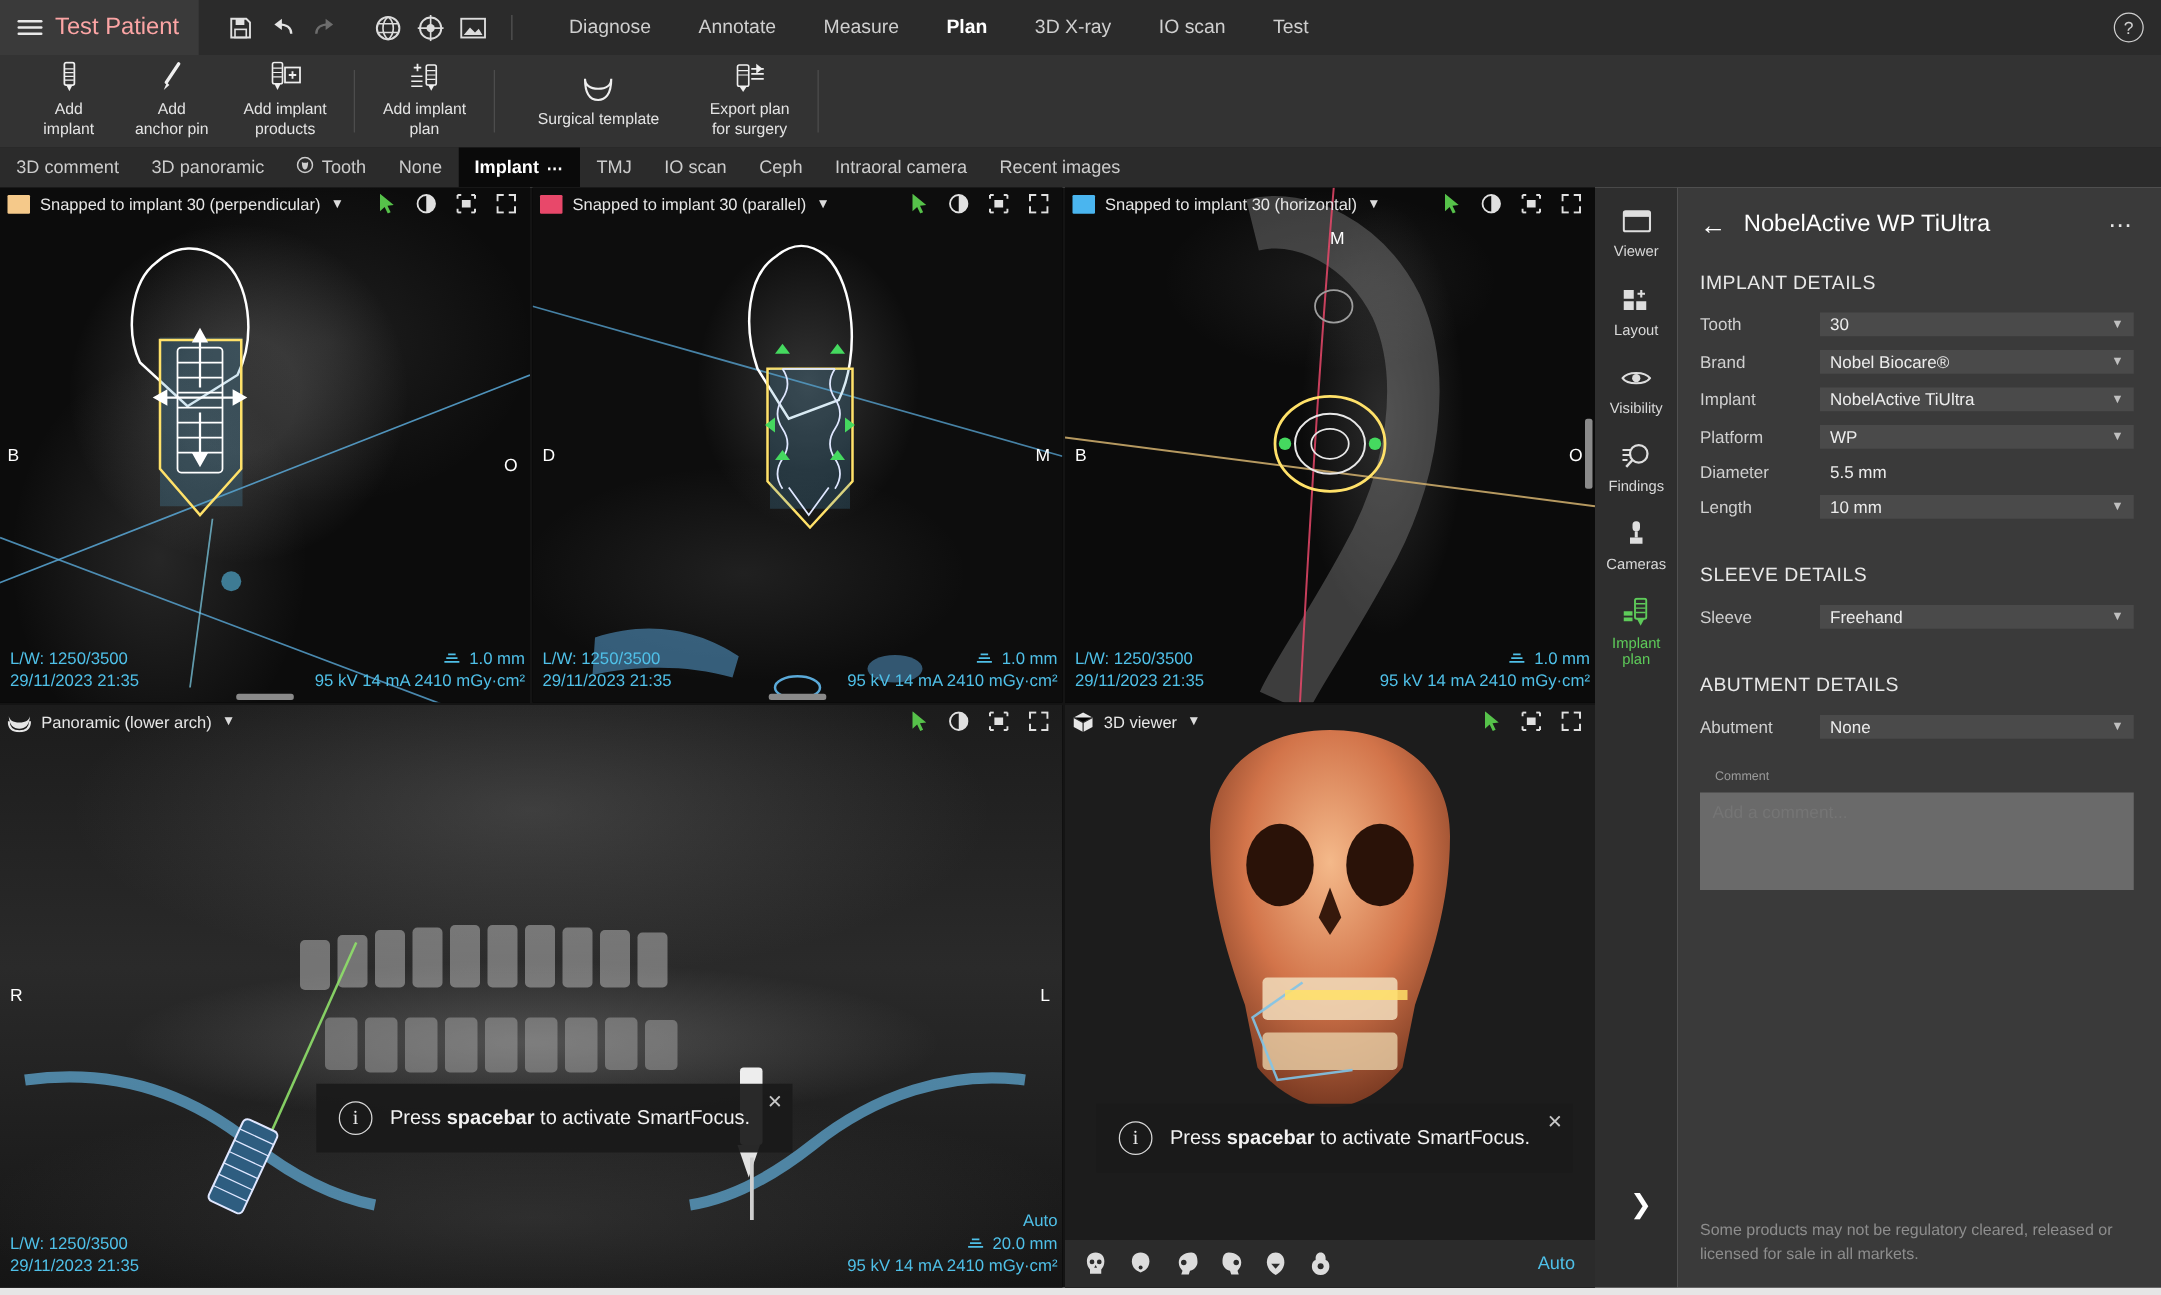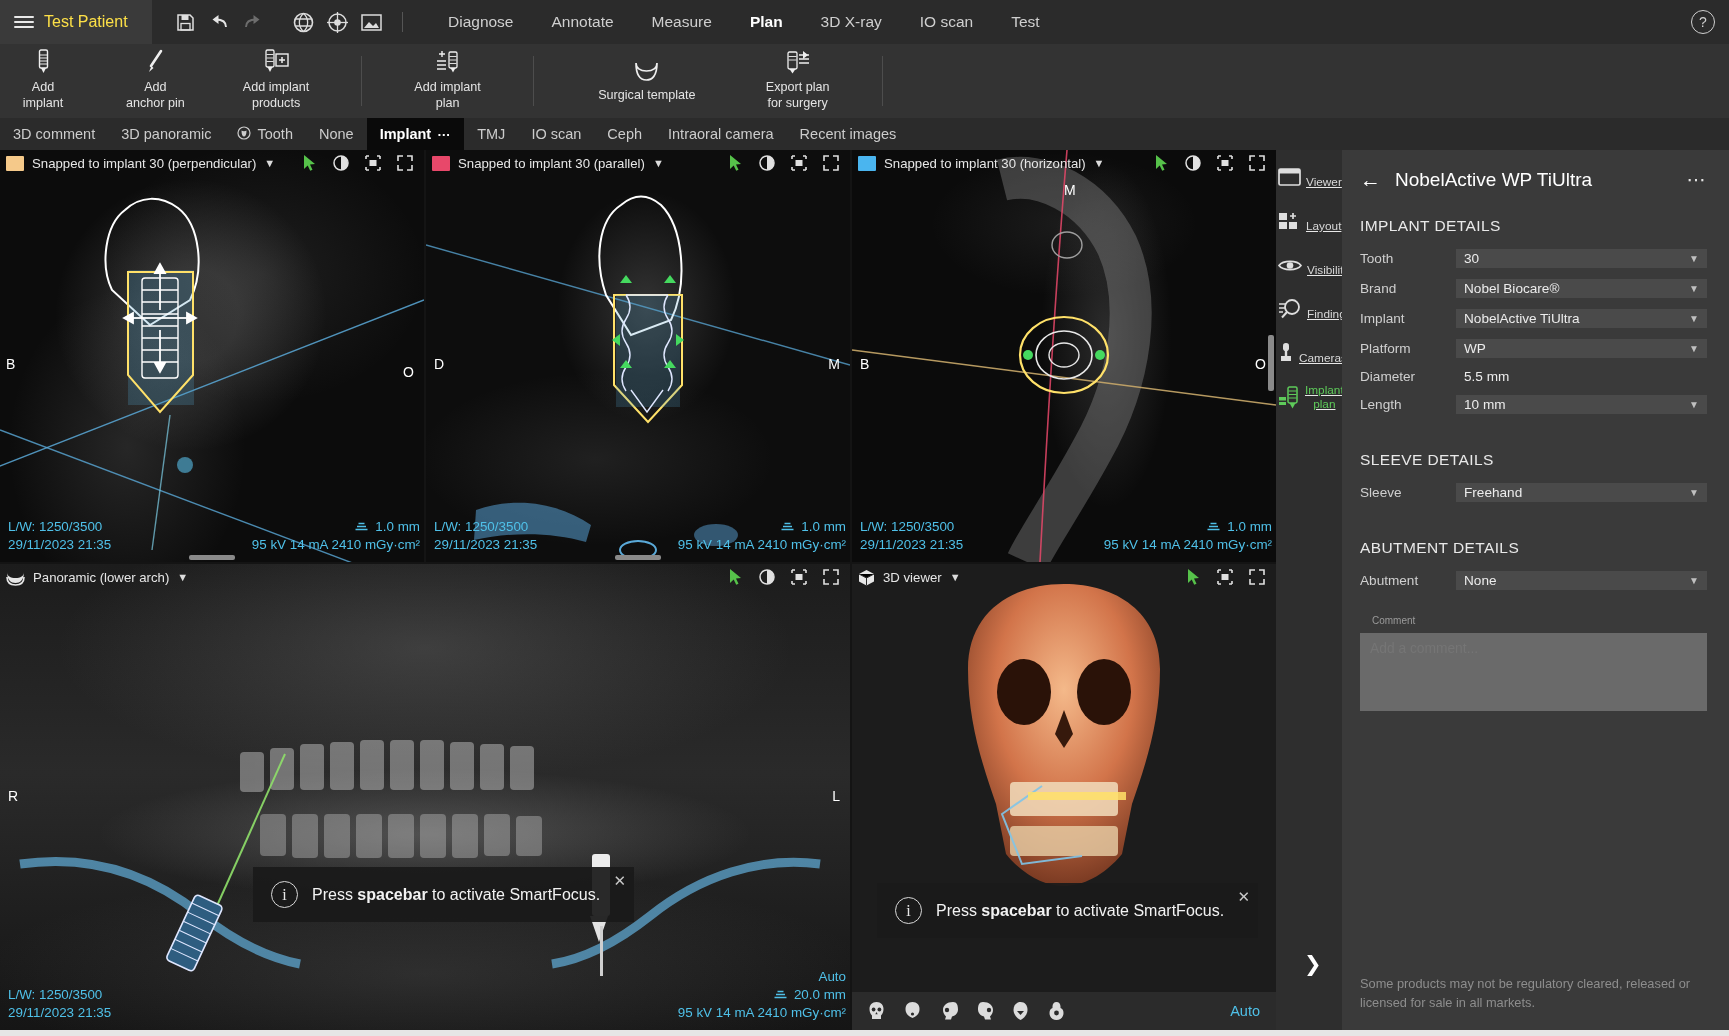--- a/index.html
+++ b/index.html
@@ -37,21 +37,21 @@
     height: 44px; background: #2b2b2b; display: flex; align-items: center;
     flex: 0 0 44px; position: relative;
   }
   .patient-chip {
     display:flex; align-items:center; gap: 10px;
     height: 44px; padding: 0 16px 0 14px; background: #3a3a3a;
     min-width: 152px;
   }
   .hamburger { display:flex; flex-direction:column; gap:3px; width:20px; }
   .hamburger i { display:block; height:2px; background:#e9e9e9; border-radius:1px; }
-  .patient-name { font-size: 16px; color: #fde047; white-space: nowrap; }
+  .patient-name { font-size: 19px; color: #fca5a5; white-space: nowrap; }
 
   .mb-icons { display:flex; align-items:center; gap: 0px; margin-left: 16px; }
   .mb-ico {
     width: 34px; height: 34px; display:flex; align-items:center; justify-content:center;
     color: #dcdcdc;
   }
   .mb-ico.dim { color: #6d6d6d; }
   .mb-sep { width:1px; height: 20px; background:#555; margin: 0 14px; }
 
   .mb-tabs { display:flex; align-items:center; gap: 0; margin-left: 12px; }
@@ -63,21 +63,21 @@
   .help-ico {
     position: absolute; right: 14px; top: 10px;
     width: 24px; height: 24px; border: 1.6px solid #cfcfcf; border-radius: 50%;
     display:flex; align-items:center; justify-content:center;
     font-size: 14px; color: #cfcfcf;
   }
 
   
   .ribbon {
     height: 74px; background: #333333; display: flex; align-items: stretch;
-    flex: 0 0 74px; padding-left: 4px; gap: 30px;
+    flex: 0 0 74px; padding-left: 16px;
   }
   .rib-btn {
     display:flex; flex-direction: column; align-items:center; justify-content:center;
     padding: 4px 14px 6px; min-width: 78px; gap: 5px;
   }
   .rib-ico { height: 26px; display:flex; align-items:flex-end; justify-content:center; color:#f0f0f0; }
   .rib-lab {
     font-size: 12.6px; color: #e4e4e4; text-align:center; line-height: 1.25;
     white-space: pre-line;
   }
@@ -154,21 +154,21 @@
     display:flex; align-items:center; gap: 16px; padding: 0 16px; z-index: 8;
   }
   .skull-ic { width: 20px; height: 22px; color: #dcdcdc; display:flex; align-items:center; }
   .auto-lnk { margin-left: auto; color: #4fc0e8; font-size: 14.5px; }
 
   
   .rail {
     width: 66px; background: #2e2e2e; display:flex; flex-direction:column;
     align-items:center; padding-top: 14px; gap: 18px; flex: 0 0 66px;
   }
-  .rail-item { display:flex; flex-direction:row; align-items:flex-end; gap:5px; width: 62px; text-decoration: underline; }
+  .rail-item { display:flex; flex-direction:column; align-items:center; gap:5px; width: 62px; }
   .rail-ic { height: 26px; display:flex; align-items:center; justify-content:center; color: #dedede; }
   .rail-lb { font-size: 11.8px; color: #d8d8d8; text-align:center; line-height:1.15; white-space: pre-line; }
   .rail-item.active .rail-ic, .rail-item.active .rail-lb { color: #5ecb5a; }
 
   
   .panel {
     flex: 1; background: #3a3a3a; padding: 18px 22px 0 18px; position: relative;
     display: flex; flex-direction: column;
   }
   .panel-head { display:flex; align-items:center; gap: 14px; }

